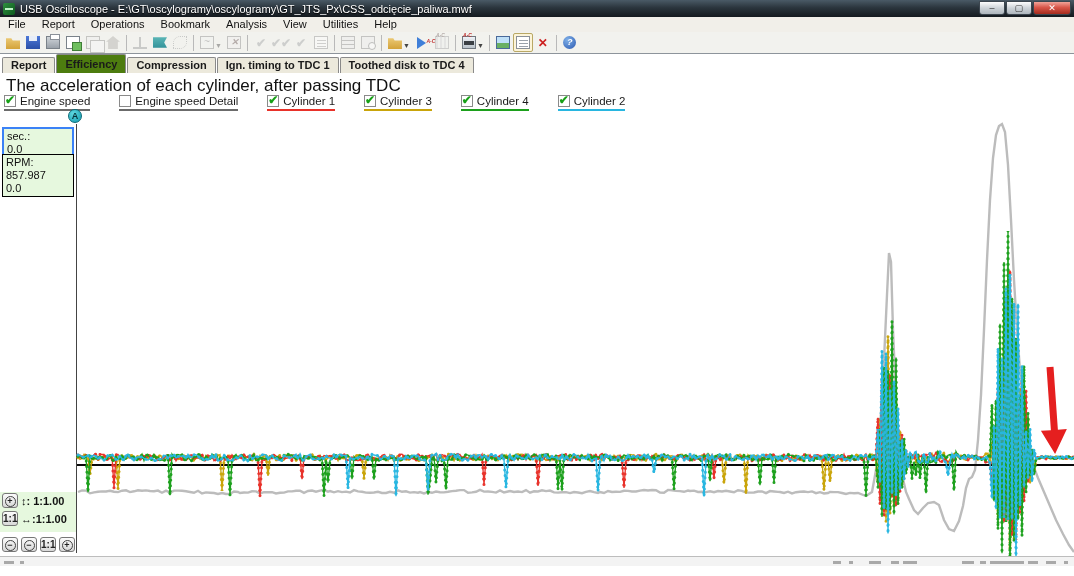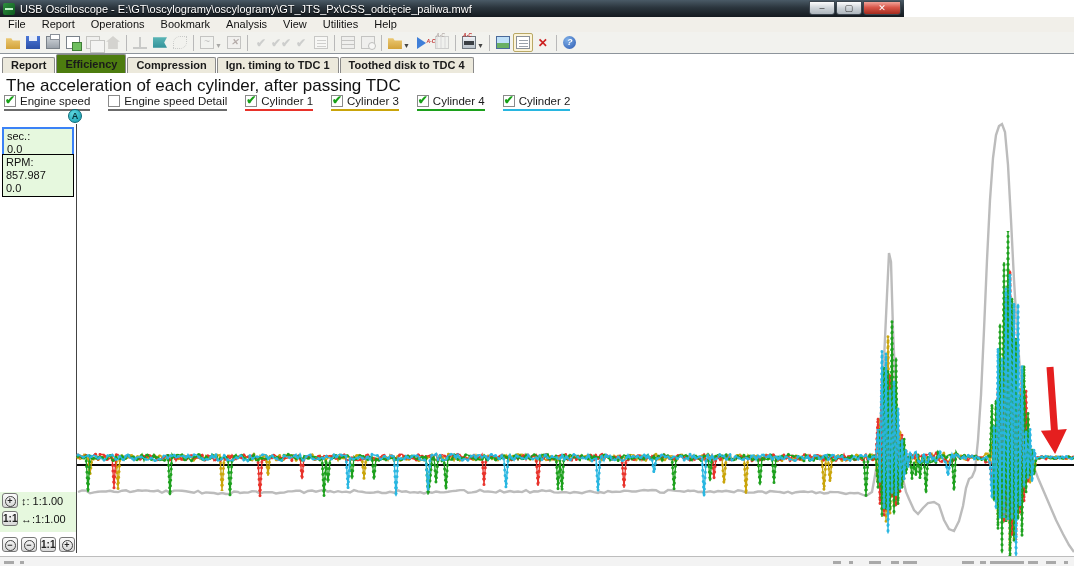--- a/index.html
+++ b/index.html
@@ -1,21 +1,21 @@
 <!DOCTYPE html>
 <html><head>
 <meta charset="utf-8">
 <style>
   * { margin:0; padding:0; box-sizing:border-box; }
   html,body { background:#fff; }
   body { font-family:"Liberation Sans", sans-serif; }
   #app { position:relative; width:1074px; height:576px; background:#fff; overflow:hidden; }
 
   
-  .titlebar { position:absolute; left:0; top:0; width:904px; height:17px;
+  .titlebar { position:absolute; left:0; top:0; width:1074px; height:17px;
     background:linear-gradient(180deg,#4a5a66 0%, #2b353d 45%, #141a1f 100%);
     color:#fff; font-size:11px; display:flex; align-items:center; }
   .appicon { width:12px; height:12px; margin:0 5px 0 3px; border-radius:2px;
     background:linear-gradient(135deg,#2f8f3f,#0c5a1e); position:relative; flex:0 0 auto; }
   .appicon::after { content:""; position:absolute; left:2px; top:5px; width:8px; height:2px; background:#bff3c6; }
   .title-text { white-space:nowrap; overflow:hidden; text-shadow:0 1px 1px #000; }
   .winbtns { position:absolute; right:3px; top:1px; display:flex; gap:1px; }
   .wbtn { width:26px; height:14px; font-size:9px; line-height:13px; text-align:center;
     color:#333; border:1px solid #3c464f; border-radius:0 0 3px 3px;
     background:linear-gradient(180deg,#fdfdfd,#cdd3d8 50%,#aeb6bd); }
@@ -73,42 +73,42 @@
   .ic-help { width:13px; height:13px; border-radius:50%; background:radial-gradient(circle at 35% 30%,#7fb0e8,#2a58b0); color:#fff; font-size:9px; font-weight:bold; text-align:center; line-height:13px; }
 
   
   .tabrow { position:absolute; left:0; top:54px; width:1074px; height:19px; background:#fff; display:flex; align-items:flex-end; padding-left:2px; }
   .tab { font-size:11px; font-weight:bold; color:#1a1a1a; background:#ece9dc; border:1px solid #8a8a8a; border-bottom:none;
     height:16px; line-height:15px; padding:0 8px; margin-right:1px; border-radius:2px 2px 0 0; }
   .tab.active { background:#4d7c0f; height:19px; line-height:18px; position:relative; z-index:2; }
 
   
   .desc { position:absolute; left:6px; top:76px; font-size:17px; color:#111; }
-  .legend { position:absolute; left:4px; top:95px; display:flex; gap:18px; font-size:11.5px; color:#1a1a1a; }
+  .legend { position:absolute; left:4px; top:95px; display:flex; gap:29px; font-size:11.5px; color:#1a1a1a; }
   .leg-item { display:flex; align-items:center; gap:4px; padding-bottom:2px; border-bottom:2px solid transparent; }
   .cbx { width:12px; height:12px; border:1px solid #8a8a8a; background:#fff; position:relative; flex:0 0 auto; }
   .cbx.on::after { content:"✔"; position:absolute; left:0px; top:-3px; color:#17a017; font-size:12px; font-weight:bold; }
 
   
   #wave { position:absolute; left:0; top:113px; overflow:hidden; }
   .a-badge { position:absolute; left:68px; top:109px; width:14px; height:14px; border-radius:50%;
     background:radial-gradient(circle at 35% 30%,#5fd8e0,#139aae); border:1px solid #0b6b78;
     color:#06323a; font-size:9px; font-weight:bold; text-align:center; line-height:13px; z-index:5; }
 
   
   .valbox { position:absolute; left:2px; width:72px; background:#e6f8de; font-size:11px; color:#111; padding:1px 3px; line-height:13px; }
   .secbox { top:127px; border:2px solid #3b82f6; }
   .rpmbox { top:154px; border:1px solid #000000; }
 
   
   .zoompanel { position:absolute; left:0; top:492px; width:76px; height:40px; background:#e6f8de; z-index:4; }
   .zbtn { position:absolute; width:16px; height:15px; border:1px solid #777; border-radius:3px;
     background:linear-gradient(180deg,#fbfbfb,#d8d8d8); font-size:10px; font-weight:bold; color:#222;
     text-align:center; line-height:13px; z-index:5; }
-  .zlabel { position:absolute; font-size:11px; font-weight:normal; color:#111; z-index:5; white-space:nowrap; }
+  .zlabel { position:absolute; font-size:11px; font-weight:bold; color:#111; z-index:5; white-space:nowrap; }
   .circg { display:inline-block; width:11px; height:11px; border:1px solid #444; border-radius:50%; line-height:9px; font-size:9px; }
 
   
   .statusbar { position:absolute; left:0; top:556px; width:1074px; height:10px; background:#f3f3f3; border-top:1px solid #bdbdbd; }
   .sfrag { position:absolute; top:4px; height:3px; background:#a9a9a9; }
 </style>
 </head>
 <body>
 
 <div id="app">

